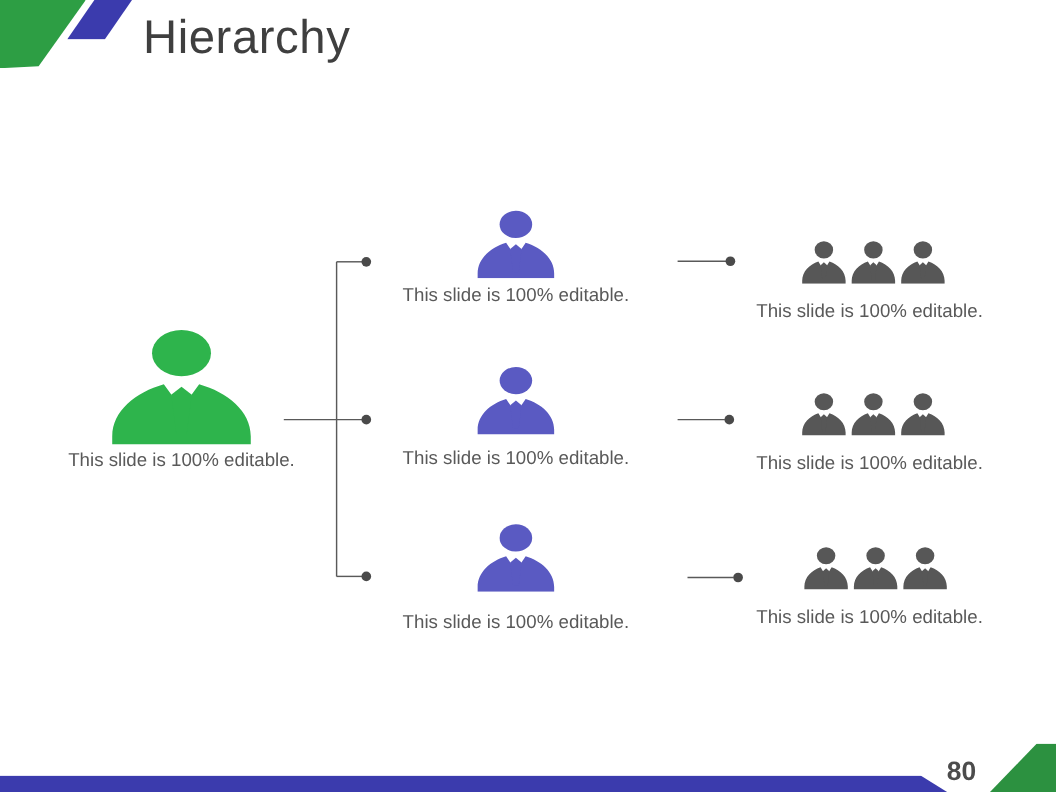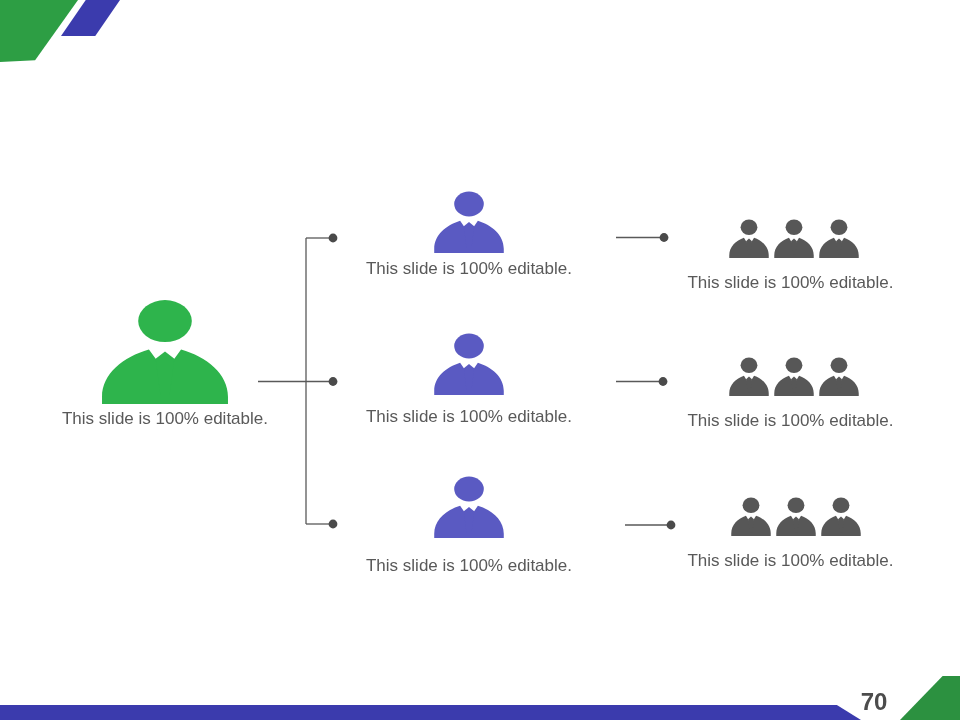--- a/index.html
+++ b/index.html
@@ -97,20 +97,21 @@
         <circle cx="50" cy="21" r="20"></circle>
         <path d="M3 100 L3 93 C3 71 19 55 38 48 L50 69 L62 48 C81 55 97 71 97 93 L97 100 Z"></path>
         <path d="M50 50 L57 57 L53.5 91 L46.5 91 L43 57 Z"></path>
       </g>
     </defs>
   </svg>
 
   <div class="corner-green"></div>
   <div class="corner-blue"></div>
 
+  <h1 class="slide-title">Hierarchy</h1>
 
   <svg class="connectors">
     <line x1="258" y1="381.5" x2="333" y2="381.5"></line>
     <line x1="306" y1="238" x2="306" y2="524"></line>
     <line x1="306" y1="238" x2="330" y2="238"></line>
     <line x1="306" y1="524" x2="330" y2="524"></line>
     <circle cx="333" cy="238" r="4.4"></circle>
     <circle cx="333" cy="381.5" r="4.4"></circle>
     <circle cx="333" cy="524" r="4.4"></circle>
     <line x1="616" y1="237.5" x2="660" y2="237.5"></line>
@@ -174,16 +175,16 @@
     <svg class="person gray" width="42" height="39" viewBox="0 0 100 100" preserveAspectRatio="none">
         <use href="#person-shape"></use>
       </svg>
     <svg class="person gray" width="42" height="39" viewBox="0 0 100 100" preserveAspectRatio="none">
         <use href="#person-shape"></use>
       </svg>
   </div>
   <div class="caption cap-team r3">This slide is 100% editable.</div>
 
   <div class="footer-bar"></div>
-  <div class="page-number">70</div>
+  <div class="page-number">80</div>
   <div class="footer-green"></div>
 
 </div>
 
 </body></html>

